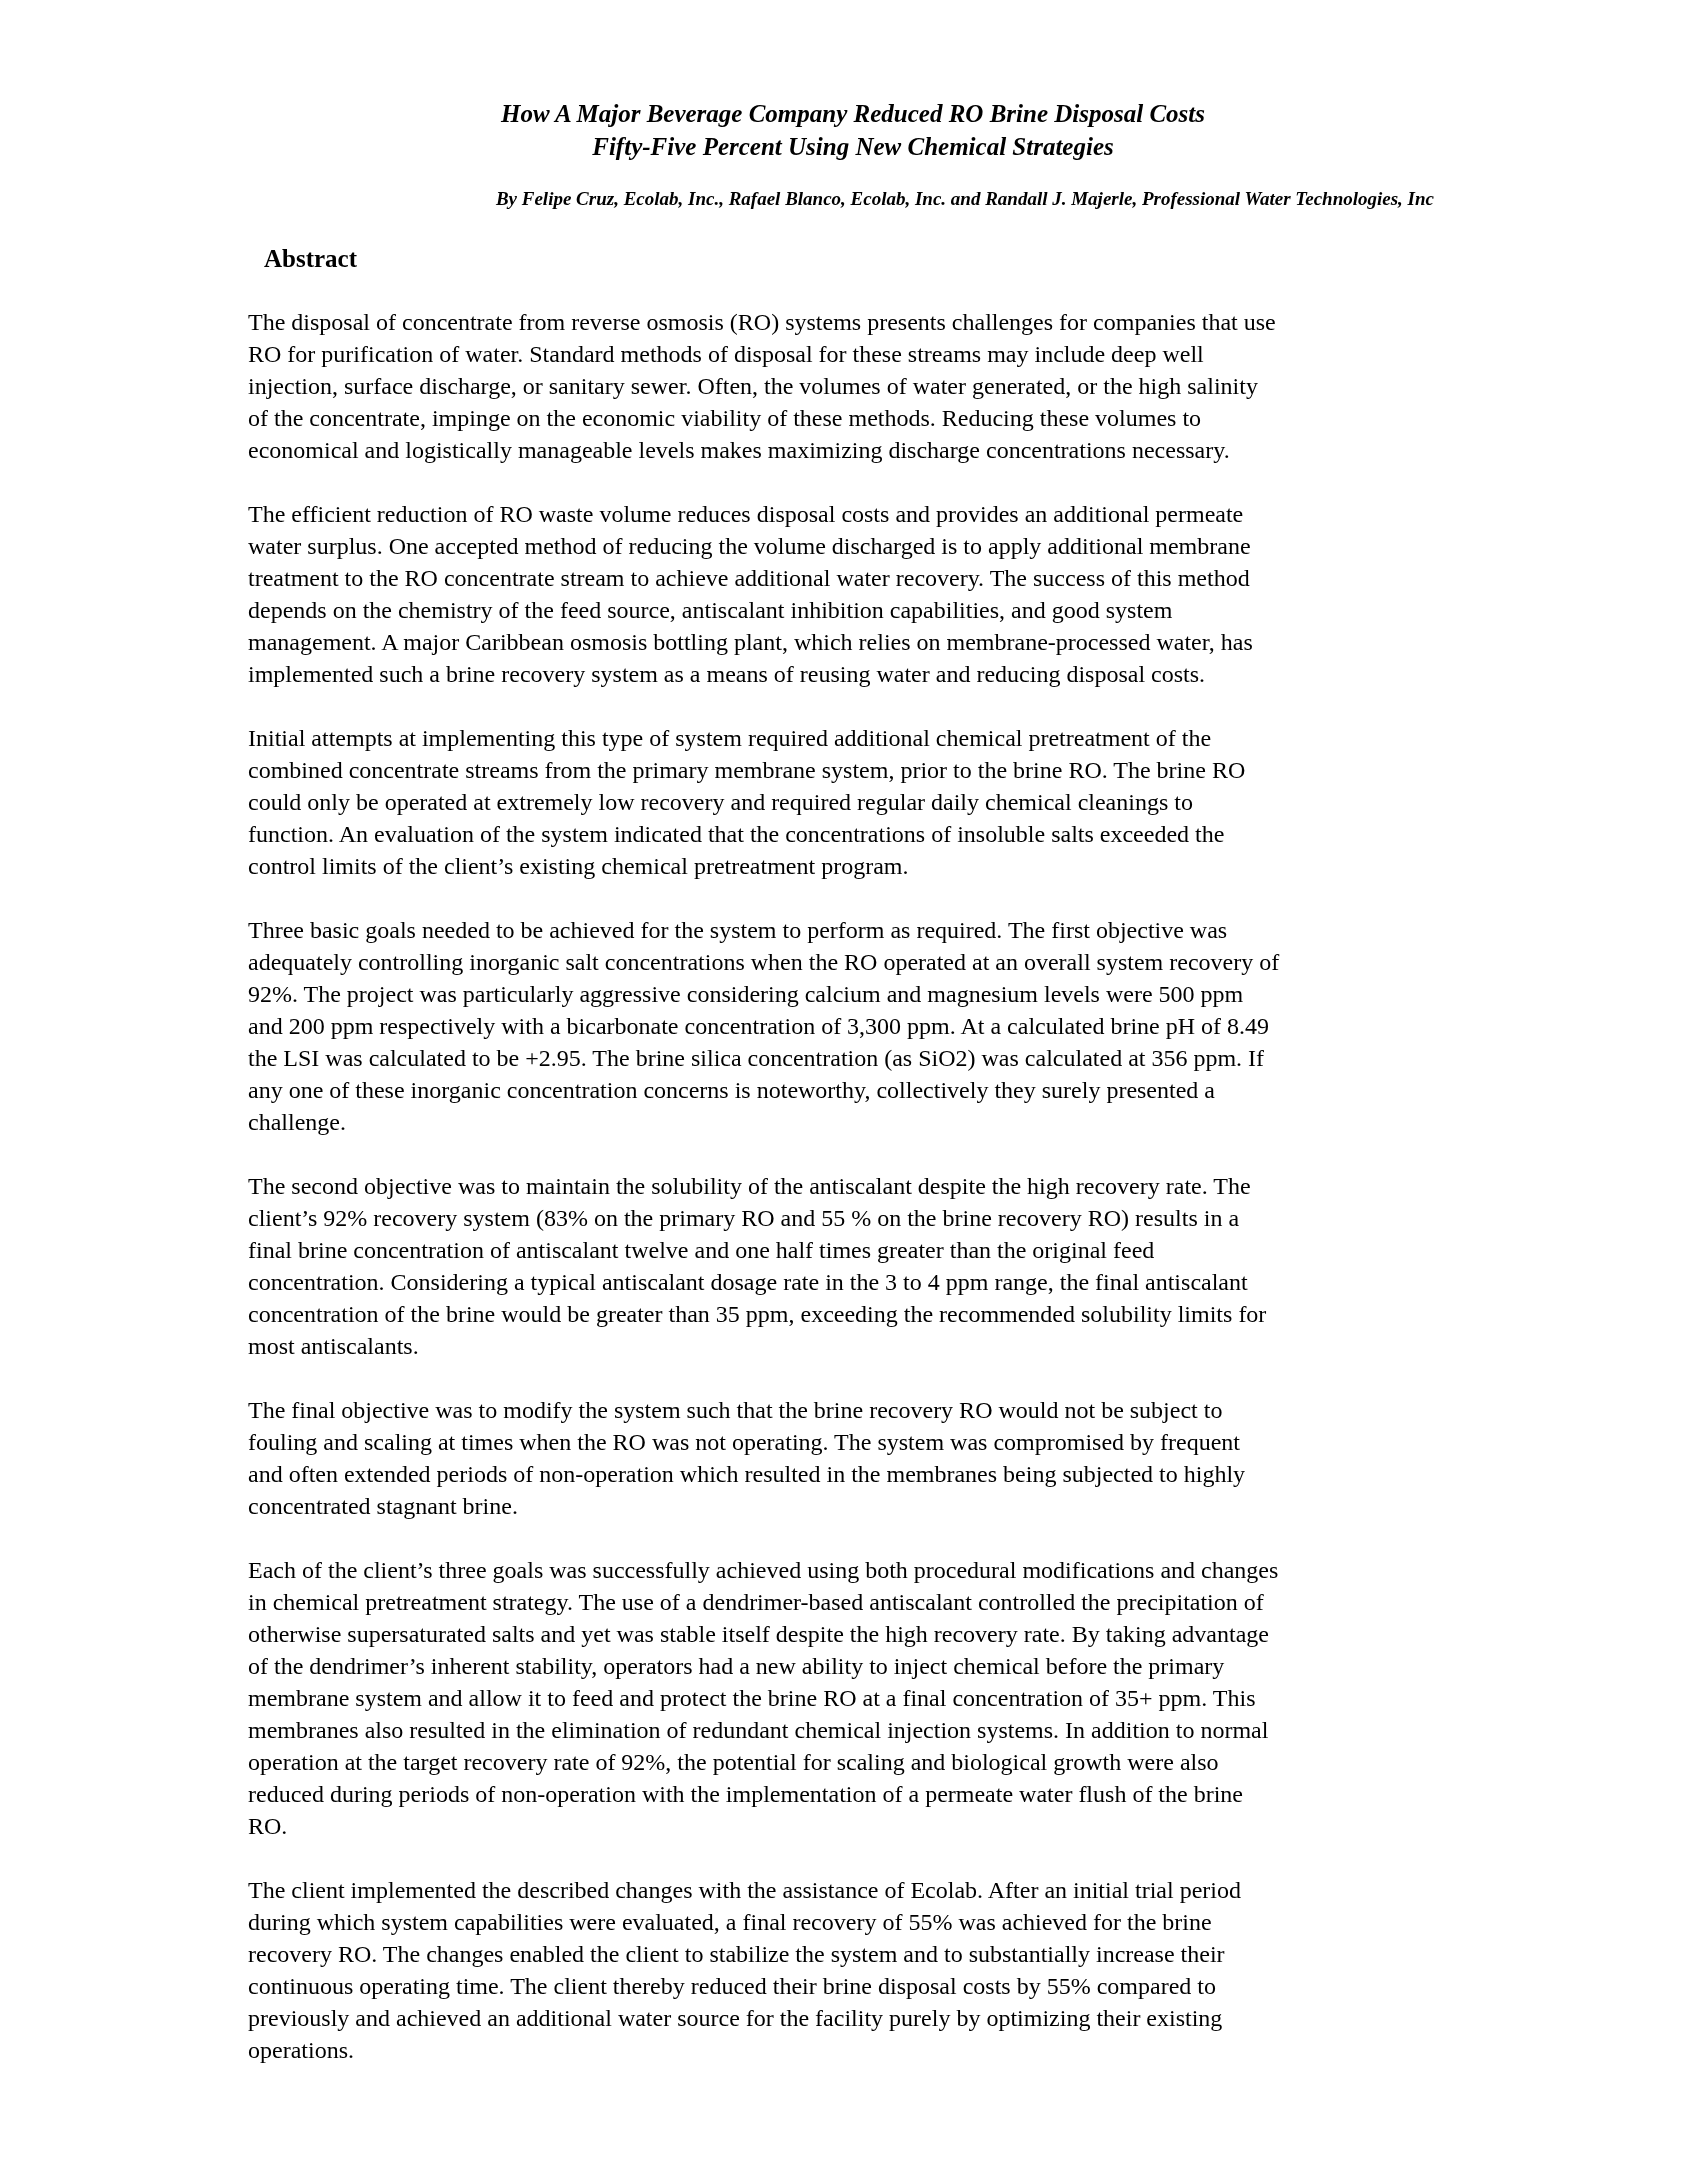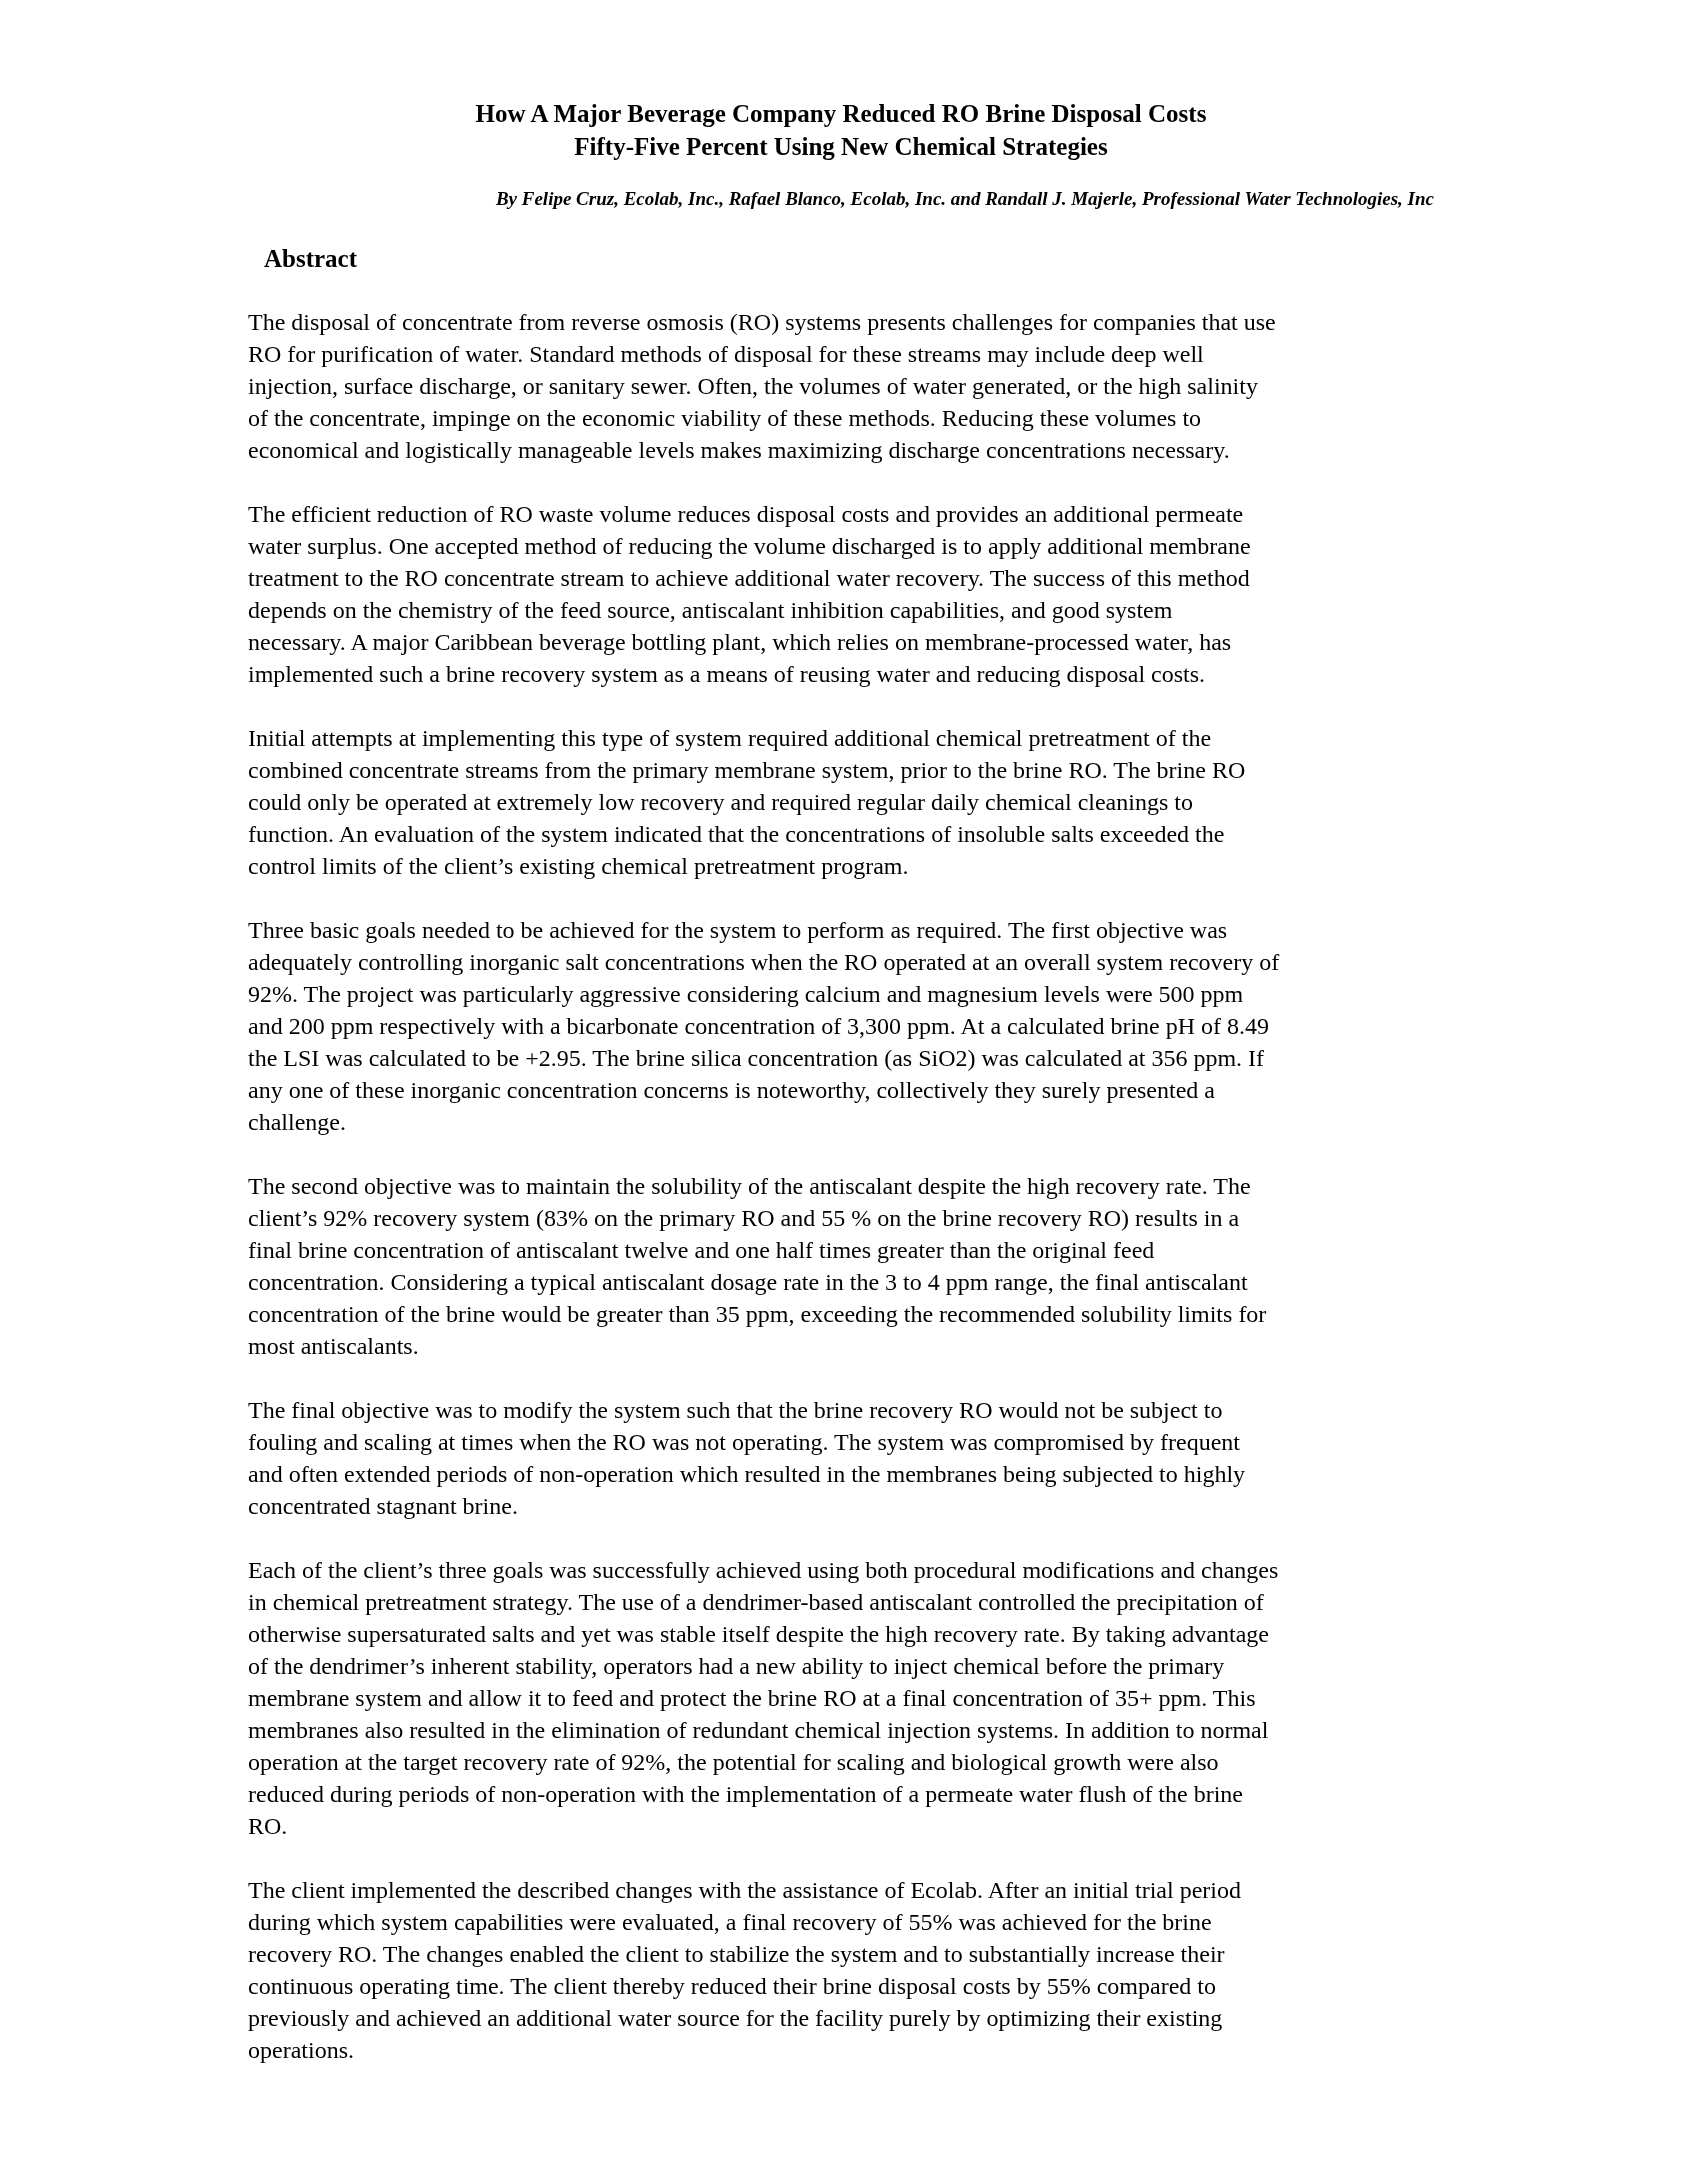--- a/index.html
+++ b/index.html
@@ -17,26 +17,27 @@
     }
     .page {
       position: absolute;
       left: 248px;
       top: 0;
       width: 1186px;
     }
     .title-block {
       position: absolute;
       top: 97px;
-      left: 0;
+      left: 12px;
       width: 1186px;
       text-align: center;
       font-weight: bold;
       font-size: 25px;
       line-height: 33px;
+      font-style: italic;
     }
     .title-line {
       display: block;
       white-space: nowrap;
     }
     .byline {
       position: absolute;
       top: 186px;
       left: 0;
       width: 1186px;
@@ -94,21 +95,21 @@
       <span class="line">injection, surface discharge, or sanitary sewer.  Often, the volumes of water generated, or the high salinity</span>
       <span class="line">of the concentrate, impinge on the economic viability of these methods.  Reducing these volumes to</span>
       <span class="line">economical and logistically manageable levels makes maximizing discharge concentrations necessary.</span>
     </p>
 
     <p class="paragraph">
       <span class="line">The efficient reduction of RO waste volume reduces disposal costs and provides an additional permeate</span>
       <span class="line">water surplus.  One accepted method of reducing the volume discharged is to apply additional membrane</span>
       <span class="line">treatment to the RO concentrate stream to achieve additional water recovery.  The success of this method</span>
       <span class="line">depends on the chemistry of the feed source, antiscalant inhibition capabilities, and good system</span>
-      <span class="line">necessary.  A major Caribbean beverage bottling plant, which relies on membrane-processed water, has</span>
+      <span class="line">management.  A major Caribbean osmosis bottling plant, which relies on membrane-processed water, has</span>
       <span class="line">implemented such a brine recovery system as a means of reusing water and reducing disposal costs.</span>
     </p>
 
     <p class="paragraph">
       <span class="line">Initial attempts at implementing this type of system required additional chemical pretreatment of the</span>
       <span class="line">combined concentrate streams from the primary membrane system, prior to the brine RO. The brine RO</span>
       <span class="line">could only be operated at extremely low recovery and required regular daily chemical cleanings to</span>
       <span class="line">function.  An evaluation of the system indicated that the concentrations of insoluble salts exceeded the</span>
       <span class="line">control limits of the client’s existing chemical pretreatment program.</span>
     </p>

